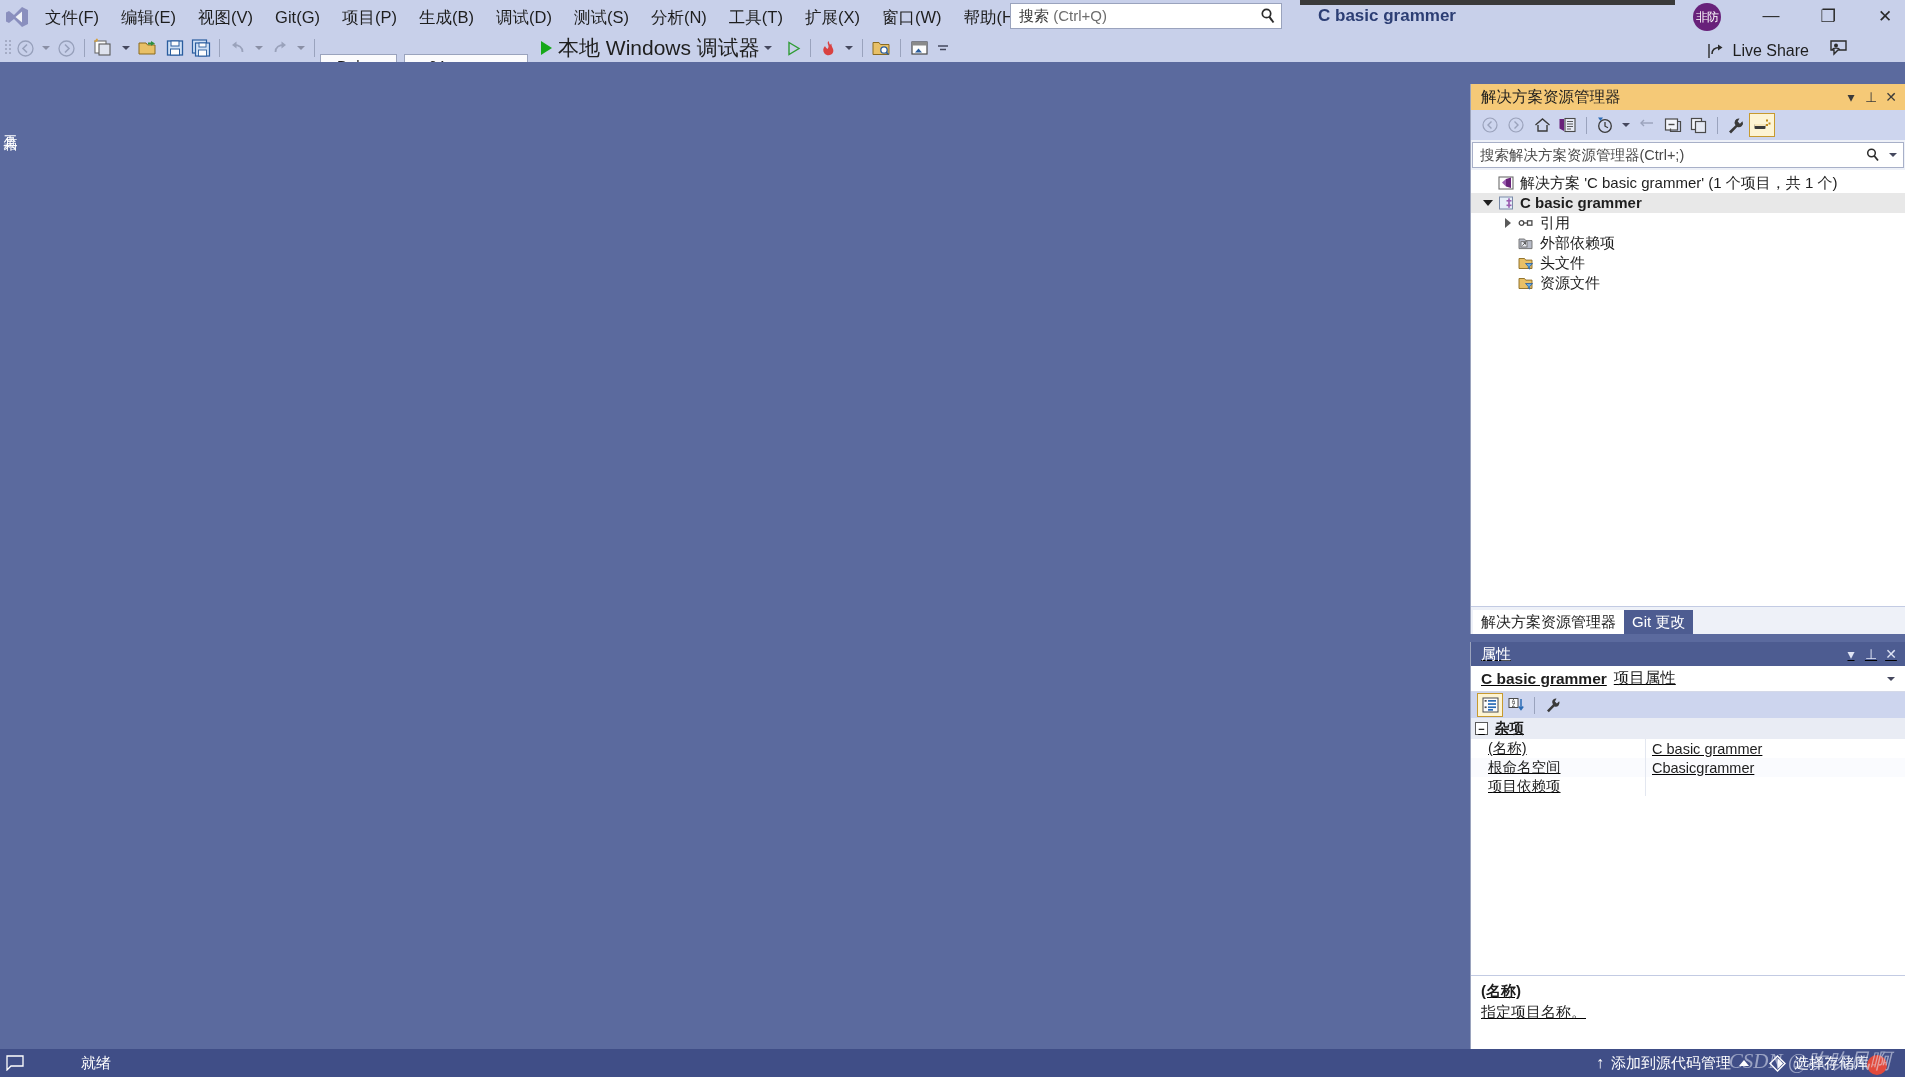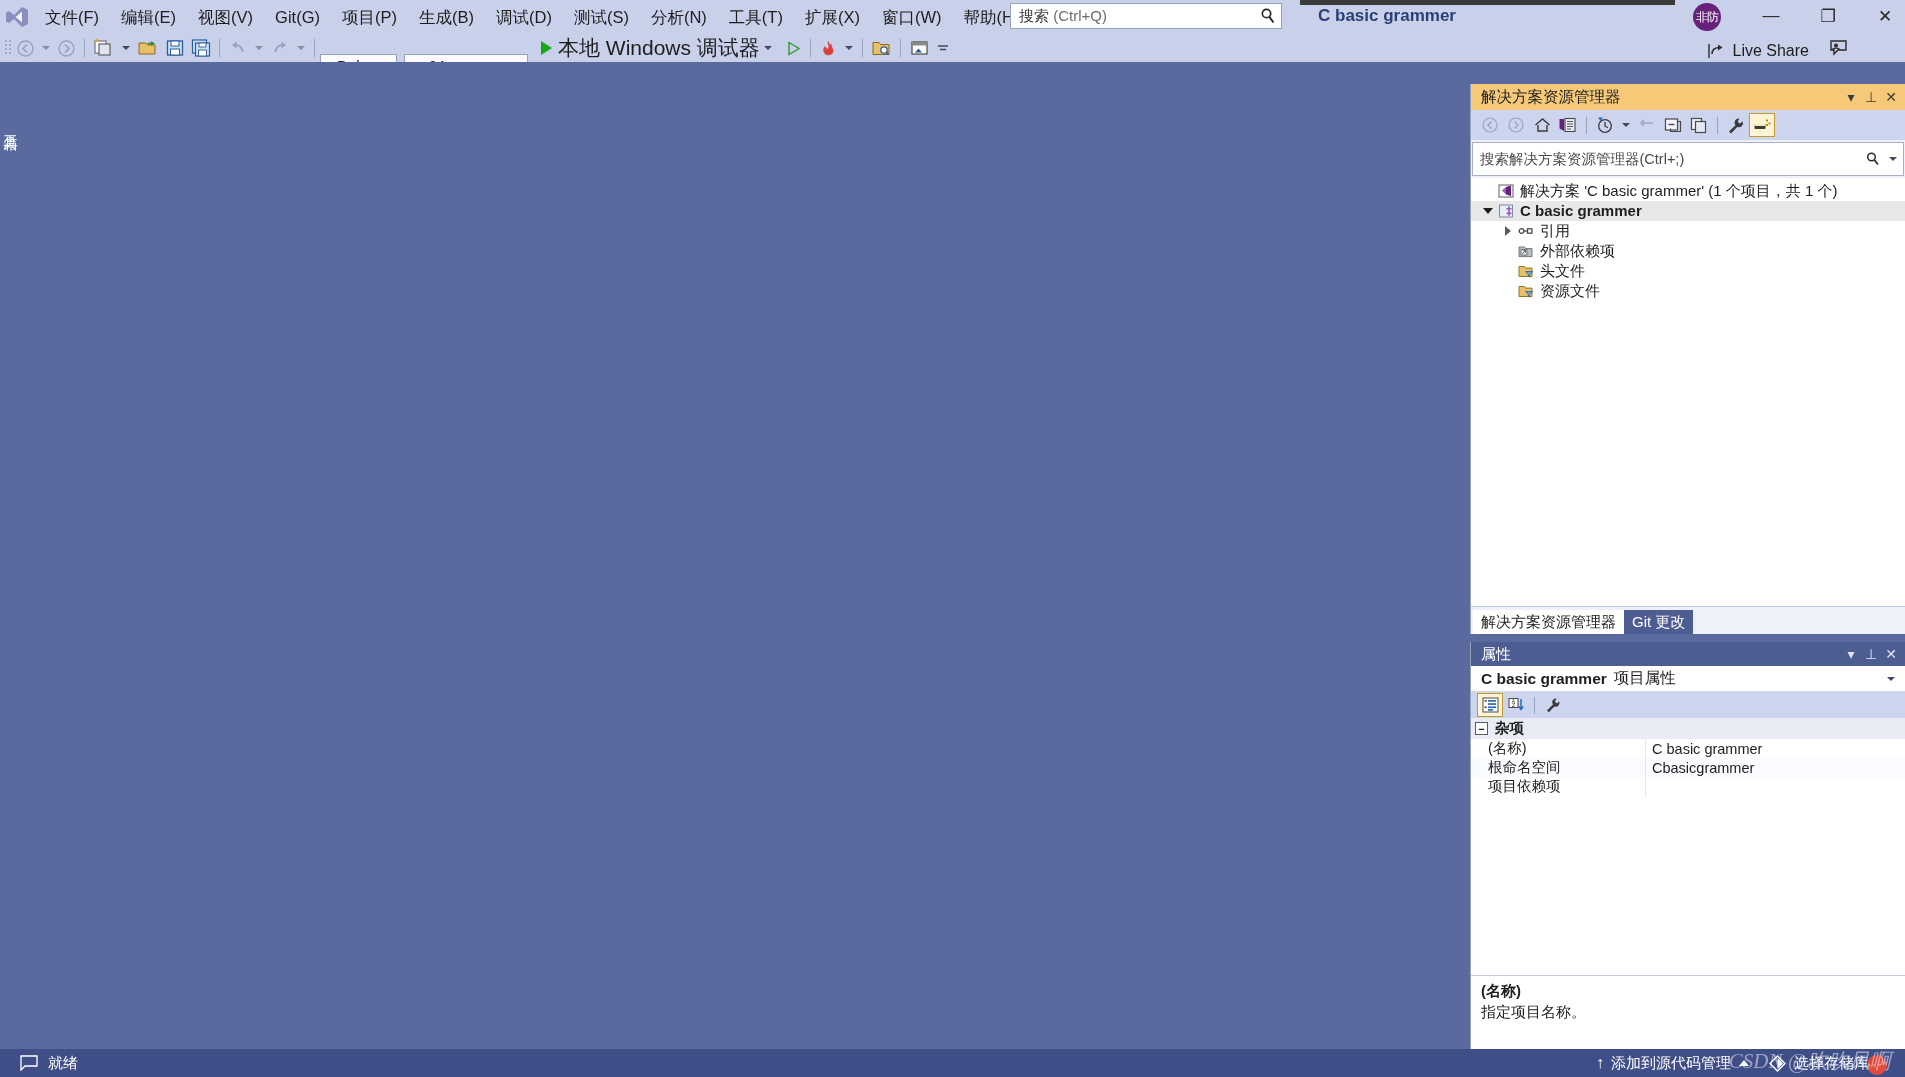--- a/index.html
+++ b/index.html
@@ -123,21 +123,21 @@
             font-size: 14px; color: #3a3a3a; cursor: default; }
 
   #se-toolbar {
     height: 30px; background: #cdd5ee; display: flex; align-items: center; padding-left: 6px;
   }
   .se-icon { width: 26px; height: 24px; display: flex; align-items: center; justify-content: center; cursor: default; }
   .se-icon.active { background: #fdf4d3; border: 1px solid #c79a2e; }
   .se-sep { width: 1px; height: 17px; background: #9aa3bd; margin: 0 5px; }
 
   #se-search {
-    height: 34px; margin: 2px 1px; background: #ffffff; border: 1px solid #a8b0c8;
+    height: 26px; margin: 2px 1px; background: #ffffff; border: 1px solid #a8b0c8;
     display: flex; align-items: center; padding: 0 2px 0 7px;
   }
   #se-search .ph { flex: 1; font-size: 14.5px; color: #4a4a4a; white-space: nowrap; }
 
   #se-tree { flex: 1; background: #ffffff; padding-top: 3px; overflow: hidden; font-size: 15px; color: #1e1e1e; }
   .tnode { height: 20px; display: flex; align-items: center; white-space: nowrap; cursor: default; }
   .tnode.selected { background: #e8e8e8; }
   .tw { width: 17px; flex: 0 0 17px; display: flex; align-items: center; justify-content: center; }
   .tglyph-r { width:0;height:0;border-top:5px solid transparent;border-bottom:5px solid transparent;border-left:6px solid #5a5a5a; }
   .tglyph-d { width:0;height:0;border-left:5px solid transparent;border-right:5px solid transparent;border-top:6px solid #1e1e1e; }
@@ -150,21 +150,21 @@
     border-top: 1px solid #c3cbe3;
   }
   .se-tab { height: 24px; padding: 0 8px; font-size: 15px; line-height: 24px; color: #1e1e1e; cursor: default; }
   .se-tab.active { background: #ffffff; }
   .se-tab.inactive { background: #4d5c91; color: #ffffff; }
 
   
   #properties {
     position: absolute; left: 1470px; top: 642px; width: 435px; height: 415px;
     background: #fef9c3; border-left: 1px solid #9aa3bd;
-    display: flex; flex-direction: column;
+    display: flex; flex-direction: column; text-decoration: underline;
   }
   #prop-titlebar {
     height: 24px; background: #4d5c91; display: flex; align-items: center; padding: 0 4px 0 10px;
   }
   #prop-titlebar .ptitle { flex: 1; font-size: 15px; color: #ffffff; }
   #prop-titlebar .pt-btn { color: #dfe4f4; }
 
   #prop-object {
     height: 26px; background: #ffffff; display: flex; align-items: center;
     padding: 0 6px 0 10px; border-bottom: 1px solid #d4d9e8;
@@ -194,21 +194,21 @@
     padding: 6px 10px; font-size: 15px; color: #1e1e1e;
   }
   #prop-desc .dtitle { font-weight: bold; margin-bottom: 2px; }
 
   
   #statusbar {
     position: absolute; left: 0; bottom: 0; width: 1905px; height: 28px;
     background: #404e87; display: flex; align-items: center;
     color: #ffffff; font-size: 15px;
   }
-  #status-left { display: flex; align-items: center; padding-left: 20px; flex: 1; }
+  #status-left { display: flex; align-items: center; padding-left: 6px; flex: 1; gap: 47px; }
   #status-flag { width: 20px; height: 16px; margin-right: 8px; }
   #status-right { display: flex; align-items: center; padding-right: 8px; }
   .sb-item { display: flex; align-items: center; padding: 0 10px; height: 28px; white-space: nowrap; cursor: default; }
   .sb-caret-up { width:0;height:0;border-left:5px solid transparent;border-right:5px solid transparent;
                  border-bottom:6px solid #ffffff; margin-left: 8px; }
   .arrow-up { margin-right: 7px; font-size: 16px; }
 
   #watermark {
     position: absolute; right: 14px; bottom: 2px;
     font-size: 21px; color: rgba(230,233,245,0.55);

